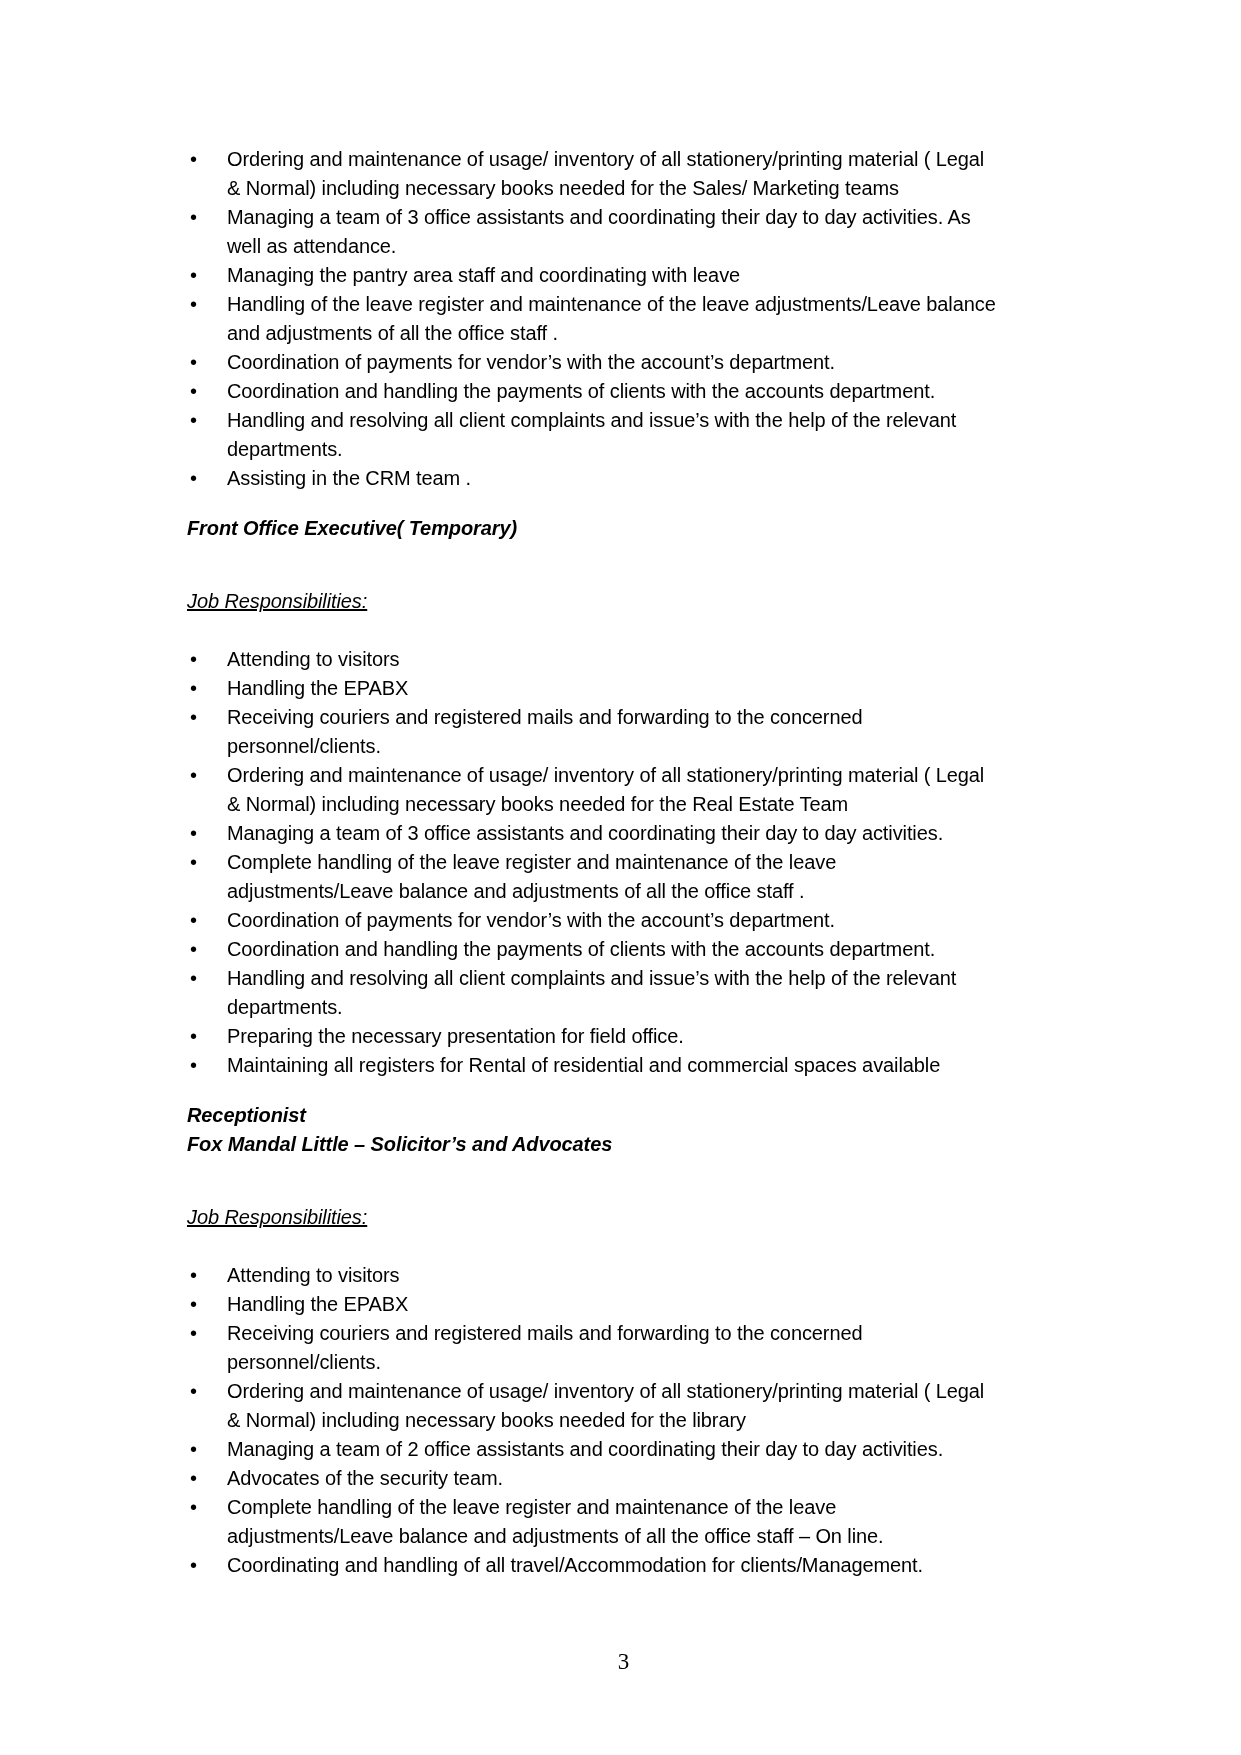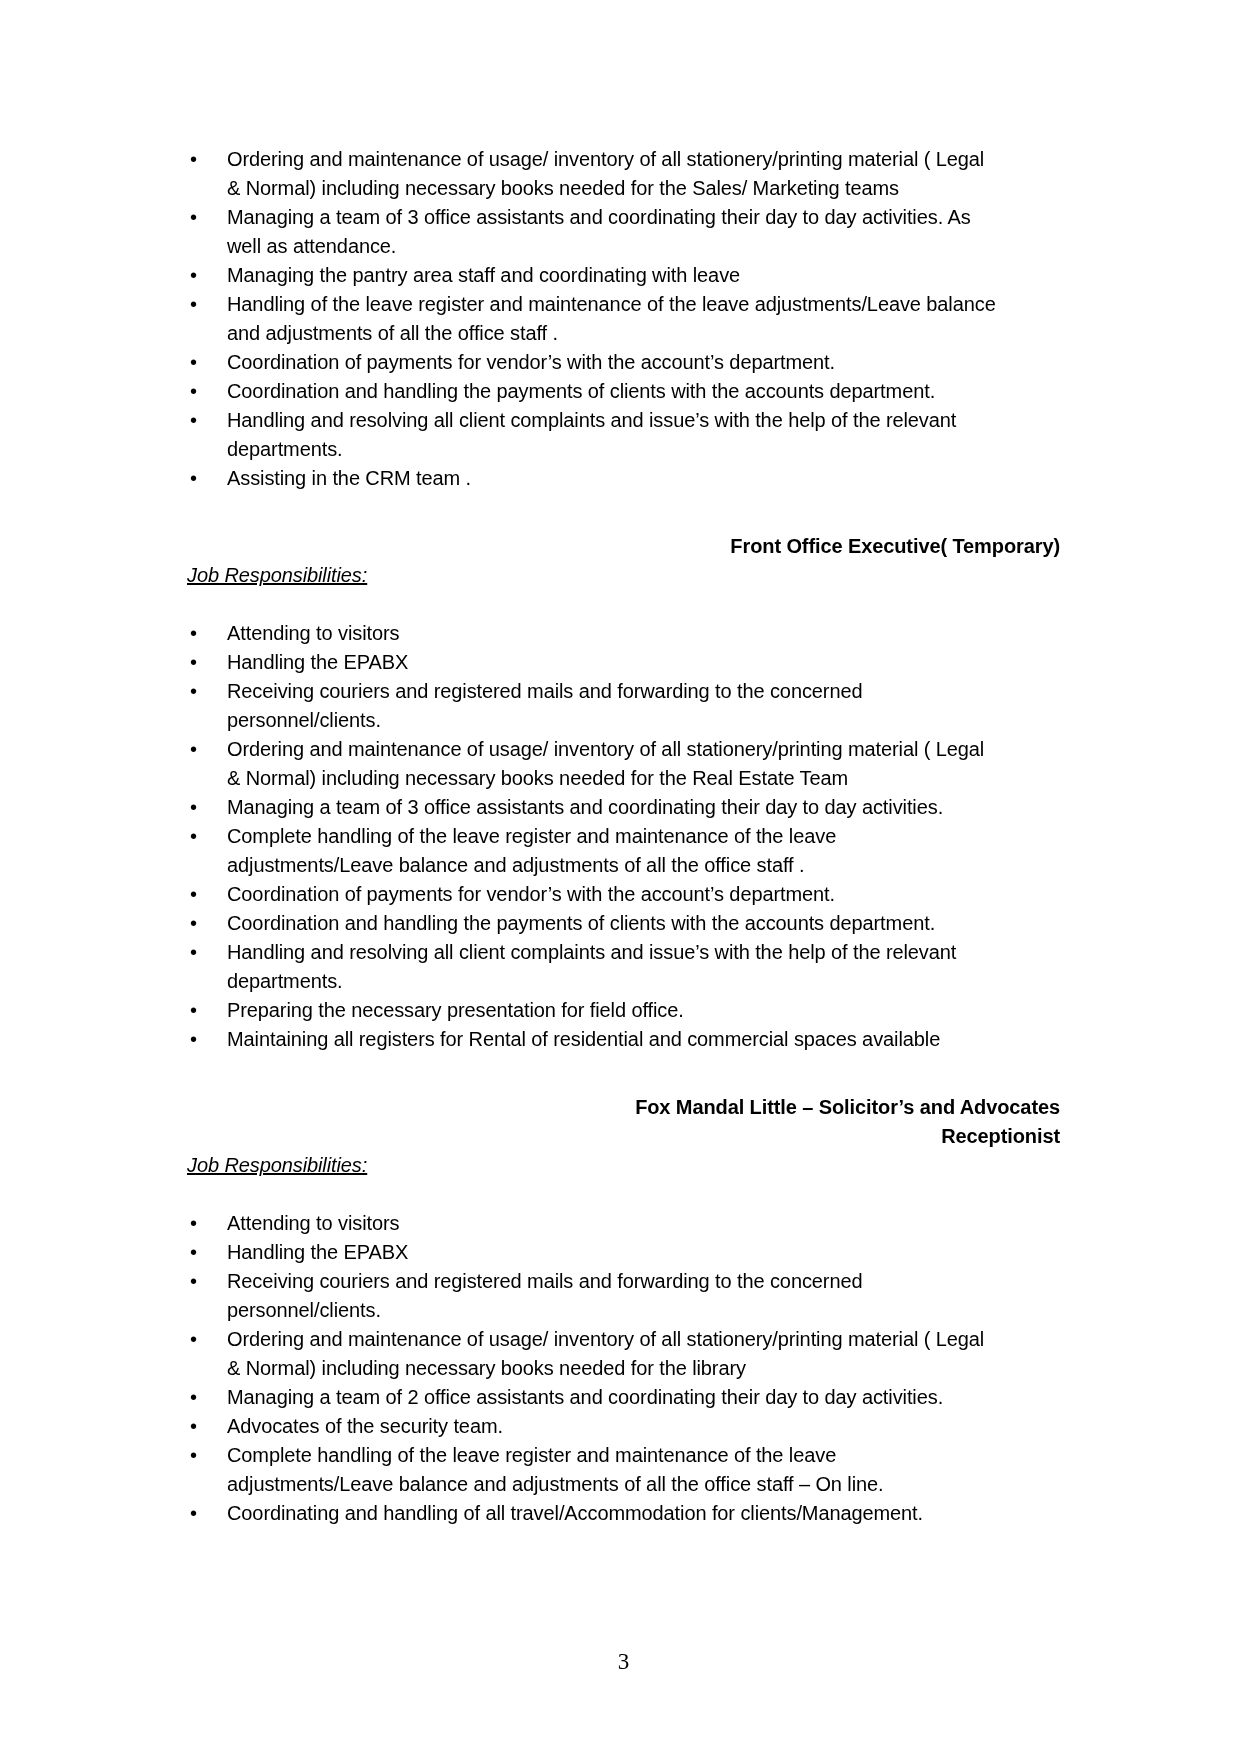--- a/index.html
+++ b/index.html
@@ -14,26 +14,26 @@
   .page { position: absolute; left: 0; top: 0; width: 1241px; height: 1755px; background: #ffffff; }
   .content {
     position: absolute; left: 187px; top: 145px; width: 873px;
     font-size: 20px; line-height: 29px; letter-spacing: -0.1px;
   }
   ul.bullets { list-style: none; margin: 0; padding: 0; }
   ul.bullets li { position: relative; padding-left: 40px; }
   .marker { position: absolute; left: 3px; top: 0; }
   .btext { display: block; white-space: pre-line; }
   .job-header {
-    margin-top: 39px;
-    text-align: right;
+    margin-top: 21px;
     font-weight: bold;
+    font-style: italic;
   }
   .jh-line { white-space: nowrap; }
-  .resp-label { font-style: italic; }
+  .resp-label { font-style: italic; margin-top: 44px; }
   .resp-underline { text-decoration: underline; }
   ul.bullets.mt { margin-top: 29px; }
   .footer {
     position: absolute; left: 187px; top: 1647px; width: 873px;
     text-align: center;
     font-family: "Liberation Serif", "DejaVu Serif", serif;
     font-size: 23px; line-height: 29px;
   }
 </style>
 </head>
@@ -132,22 +132,22 @@
           <span class="marker">•</span>
           <span class="btext">Preparing the necessary presentation for field office.</span>
         </li>
       <li>
           <span class="marker">•</span>
           <span class="btext">Maintaining all registers for Rental of residential and commercial spaces available</span>
         </li>
     </ul>
 
     <div class="job-header">
+      <div class="jh-line">Receptionist</div>
       <div class="jh-line">Fox Mandal Little – Solicitor’s and Advocates</div>
-      <div class="jh-line">Receptionist</div>
     </div>
 
     <div class="resp-label"><span class="resp-underline">Job Responsibilities:</span></div>
 
     <ul class="bullets mt">
       <li>
           <span class="marker">•</span>
           <span class="btext">Attending to visitors</span>
         </li>
       <li>

